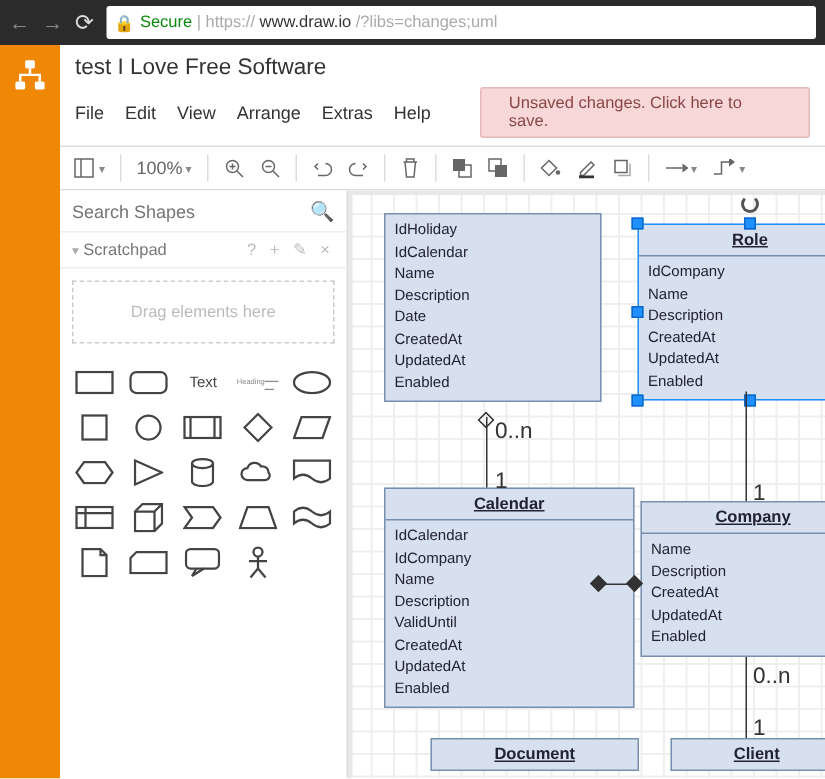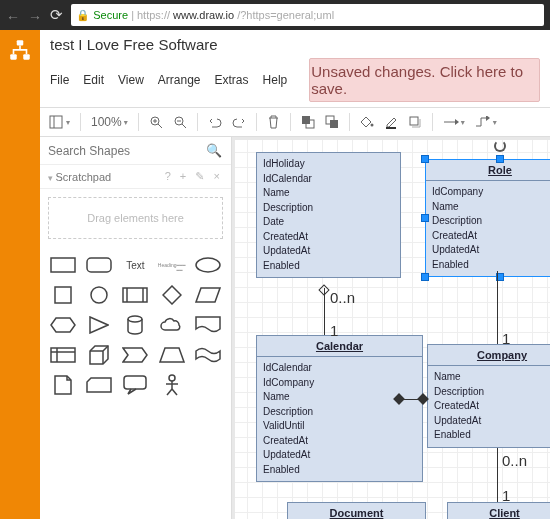--- a/index.html
+++ b/index.html
@@ -10,21 +10,21 @@
 .addr{background:#fff;flex:1;height:22px;border-radius:2px;display:flex;align-items:center;padding:0 6px;font-size:11px;color:#555;gap:3px}
 .secure{color:#0a8a0a}
 .lock{color:#0a8a0a;font-size:11px}
 .url-d{color:#aaa}
 .app{display:flex;height:489px}
 .logo-col{width:40px;background:#f08705;display:flex;align-items:flex-start;justify-content:center;padding-top:8px}
 .logo-col svg{width:26px;height:26px}
 .main{flex:1;display:flex;flex-direction:column}
 .title-row{padding:6px 10px 2px;font-size:15px;color:#333}
 .menu-row{display:flex;align-items:center;padding:3px 10px 5px;gap:14px;font-size:12px;color:#333}
-.save-warn{background:#f7d7d7;color:#894646;font-size:15px;padding:4px 1px;border:1px solid #e5baba;border-radius:2px;cursor:pointer;margin-left:8px}
+.save-warn{background:#f7d7d7;color:#894646;font-size:11px;padding:4px 18px;border:1px solid #e5baba;border-radius:2px;cursor:pointer;margin-left:19px}
 .toolbar{border-top:1px solid #ddd;border-bottom:1px solid #ddd;padding:5px 8px;display:flex;align-items:center;gap:10px;font-size:12px;color:#555}
 .tb-sep{width:1px;height:18px;background:#ddd}
 .tb-btn{cursor:pointer;display:flex;align-items:center;gap:2px}
 .tb-ico{width:16px;height:16px;display:flex;align-items:center;justify-content:center}
 .caret{font-size:8px;color:#888}
 .workspace{flex:1;display:flex;overflow:hidden}
 .sidebar{width:192px;border-right:1px solid #ddd;display:flex;flex-direction:column;background:#fff}
 .search-row{display:flex;align-items:center;padding:6px 8px;border-bottom:1px solid #eee}
 .search-row input{flex:1;border:none;font-size:12px;color:#8b5cf6;outline:none}
 .search-ico{color:#888;font-size:13px}
@@ -61,21 +61,21 @@
 <div class="browser-bar">
   <span class="nav-arrow">←</span>
   <span class="nav-arrow">→</span>
   <span class="reload">⟳</span>
   <div class="addr">
     <span class="lock">🔒</span>
     <span class="secure">Secure</span>
     <span class="url-d">|</span>
     <span class="url-d">https://</span>
       <span style="color:#333">www.draw.io</span>
-      <span class="url-d">/?https=general;uml</span>
+      <span class="url-d">/?libs=changes;uml</span>
   </div>
 </div>
 
 <div class="app">
   <div class="logo-col">
     <svg viewBox="0 0 24 24">
         <rect x="9" y="2" width="6" height="5" fill="#fff" rx="1"></rect>
         <rect x="3" y="15" width="6" height="5" fill="#fff" rx="1"></rect>
         <rect x="15" y="15" width="6" height="5" fill="#fff" rx="1"></rect>
         <path d="M12 7v4M12 11H6v4M12 11h6v4" stroke="#fff" stroke-width="1.5" fill="none"></path>

